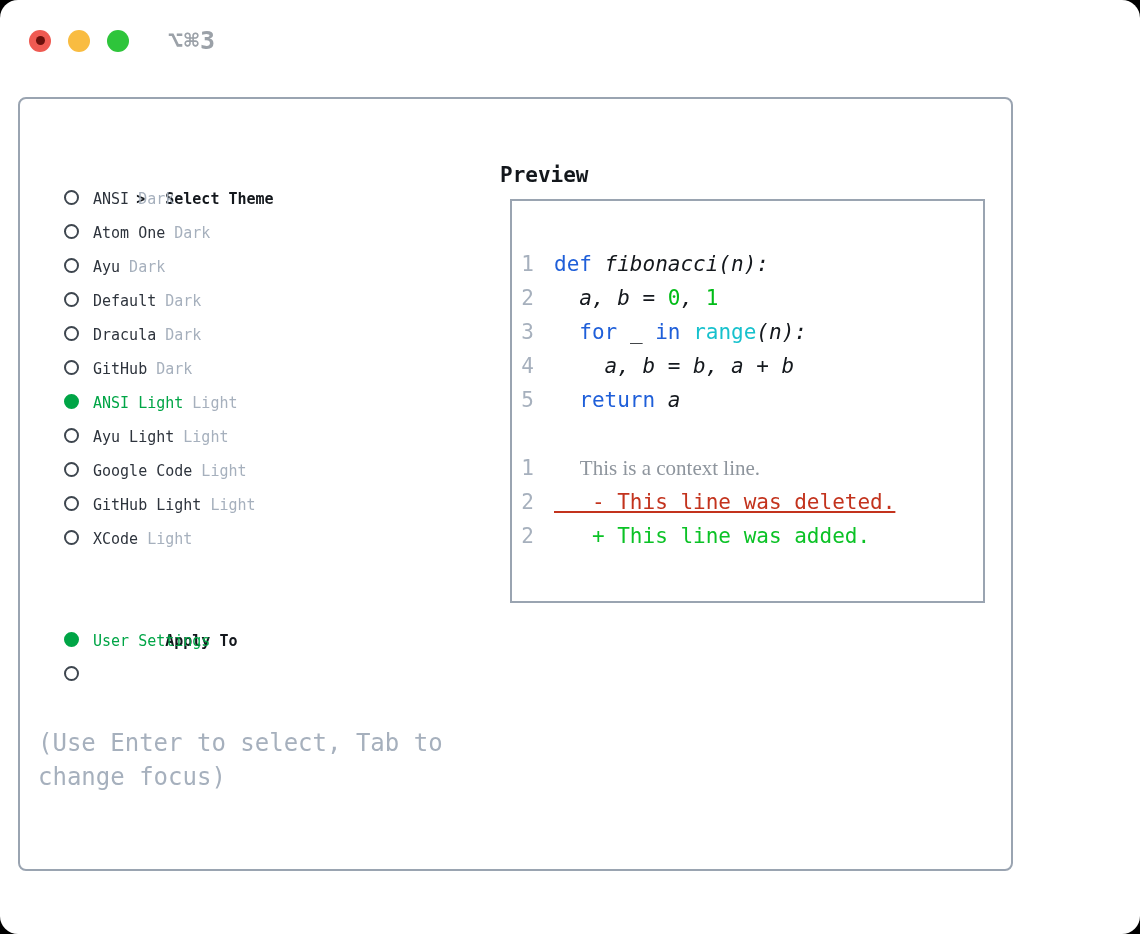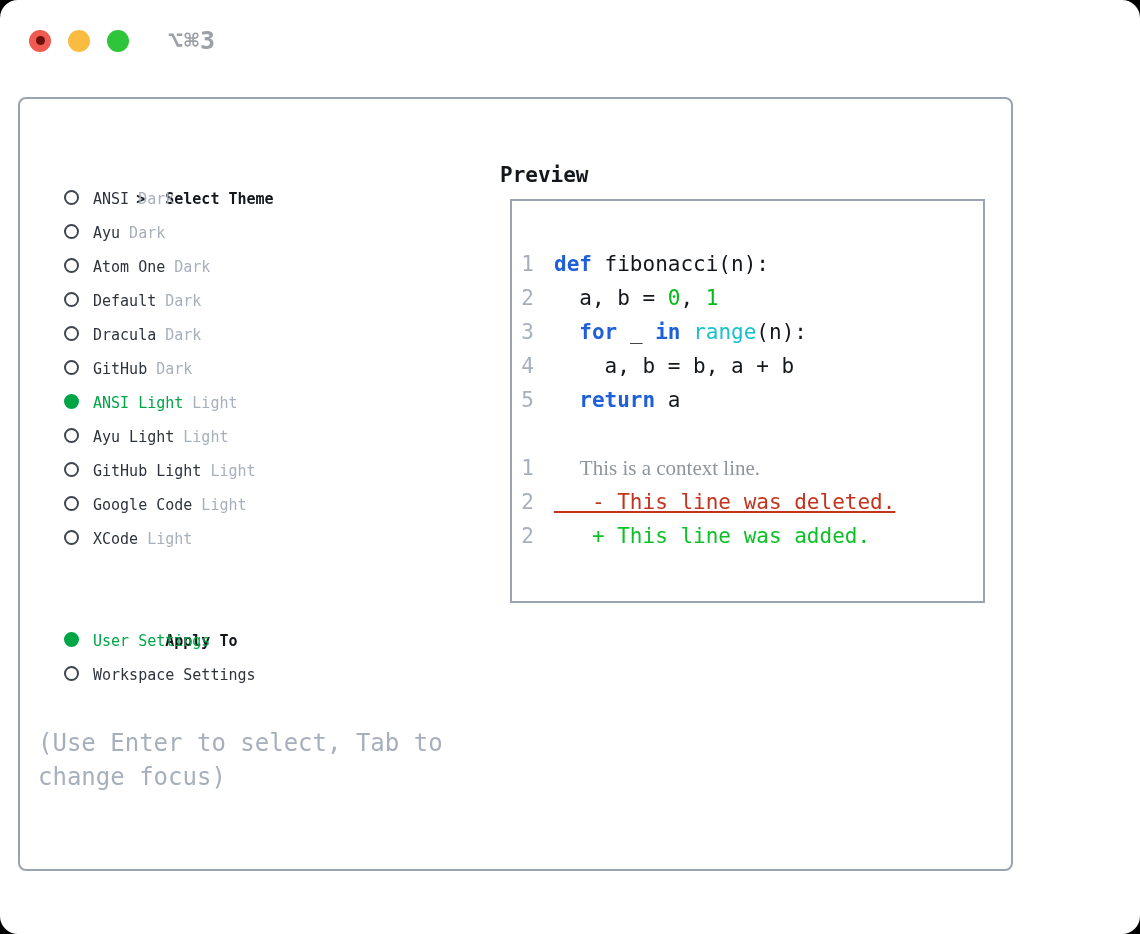--- a/index.html
+++ b/index.html
@@ -31,24 +31,24 @@
   .name{color:var(--dark);}
   .name.sel{color:var(--accent);}
   .variant{color:var(--muted);}
   .spacer{height:34px;}
   .hint{padding-left:18px;width:420px;font-size:24px;line-height:34px;color:var(--muted);}
   .preview-label{position:absolute;left:480px;top:49px;height:34px;line-height:34px;font-size:21px;font-weight:bold;color:var(--header);margin-top:10px;}
   .preview-box{position:absolute;left:490px;top:100px;width:475px;height:404px;border:2px solid var(--border);box-sizing:border-box;padding:46px 0 0 8px;background:#fff;overflow:hidden;}
   .cline{height:34px;line-height:34px;font-size:21px;}
   .gutter{display:inline-block;width:14px;text-align:right;color:var(--muted);margin-right:20px;vertical-align:top;}
   .ctext{white-space:pre;}
-  .tk-kw{color:var(--blue);font-weight:bold;}
+  .tk-kw{color:var(--blue);}
   .tk-fn{color:var(--cyan);}
   .tk-num{color:var(--numgreen);}
-  .tk-plain{color:var(--code-dark);}
+  .tk-plain{color:var(--code-dark);font-style:italic;}
   .tk-ctx{color:var(--ctxgray);font-family:Liberation Serif, serif;}
   .tk-del{color:var(--red);text-decoration:underline;}
   .tk-add{color:var(--brightgreen);}
 </style>
 </head>
 <body>
 
 <div class="window">
   <div class="titlebar">
     <span class="dot red">
@@ -59,38 +59,38 @@
     <span class="win-title">⌥⌘3</span>
   </div>
 
   <div class="panel">
     <div class="left">
       <div class="row">
         <span class="marker prompt">&gt;</span><span class="hdr">Select Theme</span>
       </div>
       <div id="theme-list">
           <div class="row"><span class="marker"><span class="radio"></span></span><span class="name">ANSI</span><span class="variant"> Dark</span></div>
+          <div class="row"><span class="marker"><span class="radio"></span></span><span class="name">Atom One</span><span class="variant"> Dark</span></div>
           <div class="row"><span class="marker"><span class="radio"></span></span><span class="name">Ayu</span><span class="variant"> Dark</span></div>
-          <div class="row"><span class="marker"><span class="radio"></span></span><span class="name">Atom One</span><span class="variant"> Dark</span></div>
           <div class="row"><span class="marker"><span class="radio"></span></span><span class="name">Default</span><span class="variant"> Dark</span></div>
           <div class="row"><span class="marker"><span class="radio"></span></span><span class="name">Dracula</span><span class="variant"> Dark</span></div>
           <div class="row"><span class="marker"><span class="radio"></span></span><span class="name">GitHub</span><span class="variant"> Dark</span></div>
           <div class="row"><span class="marker"><span class="radio on"></span></span><span class="name sel">ANSI Light</span><span class="variant"> Light</span></div>
           <div class="row"><span class="marker"><span class="radio"></span></span><span class="name">Ayu Light</span><span class="variant"> Light</span></div>
+          <div class="row"><span class="marker"><span class="radio"></span></span><span class="name">Google Code</span><span class="variant"> Light</span></div>
           <div class="row"><span class="marker"><span class="radio"></span></span><span class="name">GitHub Light</span><span class="variant"> Light</span></div>
-          <div class="row"><span class="marker"><span class="radio"></span></span><span class="name">Google Code</span><span class="variant"> Light</span></div>
           <div class="row"><span class="marker"><span class="radio"></span></span><span class="name">XCode</span><span class="variant"> Light</span></div>
         </div>
       <div class="spacer"></div>
       <div class="row">
         <span class="marker"></span><span class="hdr">Apply To</span>
       </div>
       <div id="apply-list">
           <div class="row"><span class="marker"><span class="radio on"></span></span><span class="name sel">User Settings</span></div>
-          <div class="row"><span class="marker"><span class="radio"></span></span><span class="name">Workspace Settings</span></div>
+          <div class="row"><span class="marker"><span class="radio"></span></span></div>
         </div>
       <div class="spacer"></div>
       <div class="hint">(Use Enter to select, Tab to change focus)</div>
     </div>
 
     <div class="preview-label">Preview</div>
     <div class="preview-box">
       <div id="code">
           <div class="cline"><span class="gutter">1</span><span class="ctext"><span class="tk-kw">def </span><span class="tk-plain">fibonacci(n):</span></span></div>
           <div class="cline"><span class="gutter">2</span><span class="ctext"><span class="tk-plain">  a, b = </span><span class="tk-num">0</span><span class="tk-plain">, </span><span class="tk-num">1</span></span></div>

